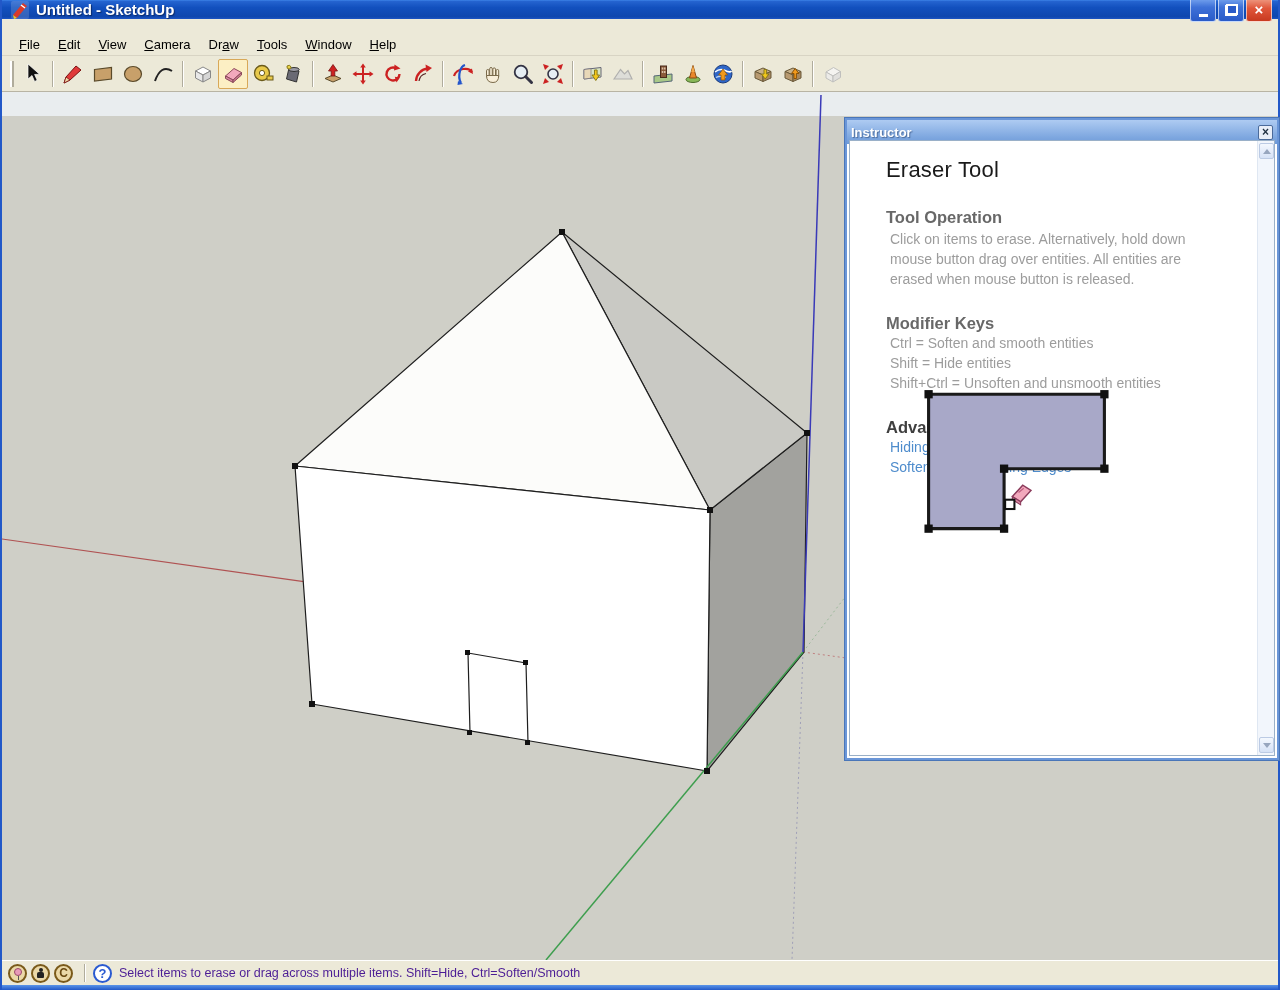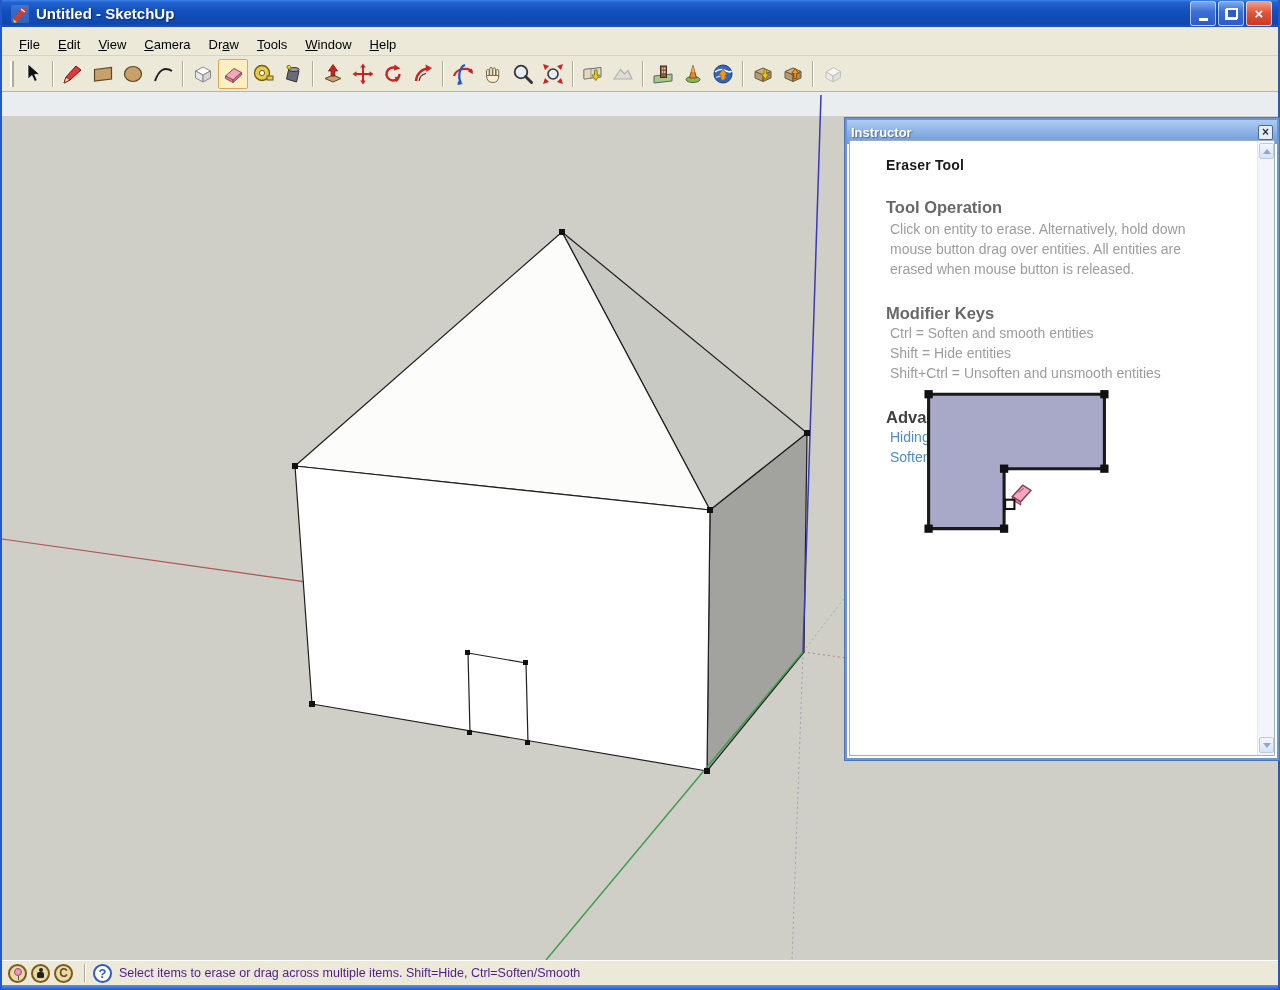--- a/index.html
+++ b/index.html
@@ -2,21 +2,21 @@
 <html><head>
 <meta charset="utf-8">
 <style>
   * { margin:0; padding:0; box-sizing:border-box; }
   html,body { width:1280px; height:990px; overflow:hidden; }
   body { font-family:"Liberation Sans", sans-serif; background:#ECE9D8; }
   .window { position:relative; width:1280px; height:990px;
             border-left:2px solid #2258C8; border-right:2px solid #2258C8; }
 
   
-  .titlebar { position:absolute; left:0; top:0; right:0; height:27px;
+  .titlebar { position:absolute; left:0; top:0; right:0; height:19px;
     background:linear-gradient(180deg,#3C83E8 0%,#2463CF 8%,#1250BE 40%,#0F47AE 88%,#1D55C4 100%);
     display:flex; align-items:center; padding:0 6px; }
   .app-icon { width:20px; height:20px; margin:0 6px 0 2px; flex:0 0 auto; }
   .title-text { color:#fff; font-weight:bold; font-size:15px; text-shadow:1px 1px 1px #0a2a6a; }
   .caption-btns { margin-left:auto; display:flex; gap:2px; }
   .cap-btn { width:26px; height:25px; border-radius:3px; border:1px solid #ffffff99;
     background:linear-gradient(180deg,#7AA7F0 0%,#3E71D8 40%,#2A5BC8 100%);
     color:#fff; display:flex; align-items:center; justify-content:center; font-size:13px; font-weight:bold; }
   .cap-btn.close { background:linear-gradient(180deg,#F0A088 0%,#E0563A 45%,#C83A20 100%); font-size:15px; }
   .min-glyph { display:block; width:9px; height:3px; background:#fff; margin-top:12px; }
@@ -57,21 +57,21 @@
     border:1px solid #9ab0c8; overflow:hidden; }
   .inst-scroll { position:absolute; right:0; top:0; bottom:0; width:17px; background:#F2F6FC; border-left:1px solid #dfe7f2; }
   .scroll-btn { position:absolute; left:1px; width:15px; height:16px; border:1px solid #BCCBE4; border-radius:2px;
     background:linear-gradient(180deg,#F4F8FE,#D6E2F6); display:flex; align-items:center; justify-content:center; }
   .scroll-btn.up { top:2px; } .scroll-btn.down { bottom:2px; }
   .chev { width:0; height:0; border-left:4px solid transparent; border-right:4px solid transparent; }
   .chev.up { border-bottom:5px solid #97A6BE; } .chev.down { border-top:5px solid #97A6BE; }
 
   .inst-illustration { display:block; margin:0; width:410px; height:200px; }
   .inst-text { padding:16px 40px 0 36px; }
-  .inst-h1 { font-size:14px; font-weight:bold; color:#1a1a1a; letter-spacing:.2px; }
+  .inst-h1 { font-size:22px; font-weight:normal; color:#1a1a1a; letter-spacing:.2px; }
   .inst-sub { font-size:14px; color:#9c9c9c; padding-left:4px; margin-top:3px; }
   .inst-h2 { font-size:16.5px; font-weight:bold; color:#686868; margin-top:25px; }
   .inst-h2.dark { color:#3f3f3f; }
   .inst-body { font-size:14px; color:#9c9c9c; line-height:20px; padding-left:4px; margin-top:2px; max-width:340px; }
   .inst-line { font-size:14px; color:#9c9c9c; line-height:20px; padding-left:4px; }
   .inst-link { font-size:14px; color:#4E8CCC; line-height:20px; padding-left:4px; cursor:pointer; }
 
   
   .statusbar { position:absolute; left:0; right:0; bottom:5px; height:25px; background:#ECE9D8;
     border-top:1px solid #fff; display:flex; align-items:center; padding-left:6px; font-size:12.5px; }
@@ -380,21 +380,21 @@
             <path d="M157,147 L167,136 L175,141 L165,152 Z" fill="#F2A8BC" stroke="#8a3a5a" stroke-width="1.4"></path>
             <path d="M157,147 L165,152 L165,155 L157,150 Z" fill="#D987A0" stroke="#8a3a5a" stroke-width="1"></path>
             <path d="M163,143 L168,139" stroke="#C06080" stroke-width="1.2"></path>
             <rect x="150" y="150" width="9" height="9" fill="#fff" stroke="#111" stroke-width="2"></rect>
           </g>
         </svg>
         <div class="inst-text">
           <div class="inst-h1">Eraser Tool</div>
 
           <div class="inst-h2">Tool Operation</div>
-          <div class="inst-body">Click on entity to erase. Alternatively, hold down mouse button drag over entities. All entities are erased when mouse button is released.</div>
+          <div class="inst-body">Click on items to erase. Alternatively, hold down mouse button drag over entities. All entities are erased when mouse button is released.</div>
 
           <div class="inst-h2">Modifier Keys</div>
           <div class="inst-line">Ctrl = Soften and smooth entities</div>
           <div class="inst-line">Shift = Hide entities</div>
           <div class="inst-line">Shift+Ctrl = Unsoften and unsmooth entities</div>
 
           <div class="inst-h2 dark">Advanced Operations</div>
           <div class="inst-link">Hiding Lines</div>
           <div class="inst-link">Softening/Unsoftening Edges</div>
         </div>

